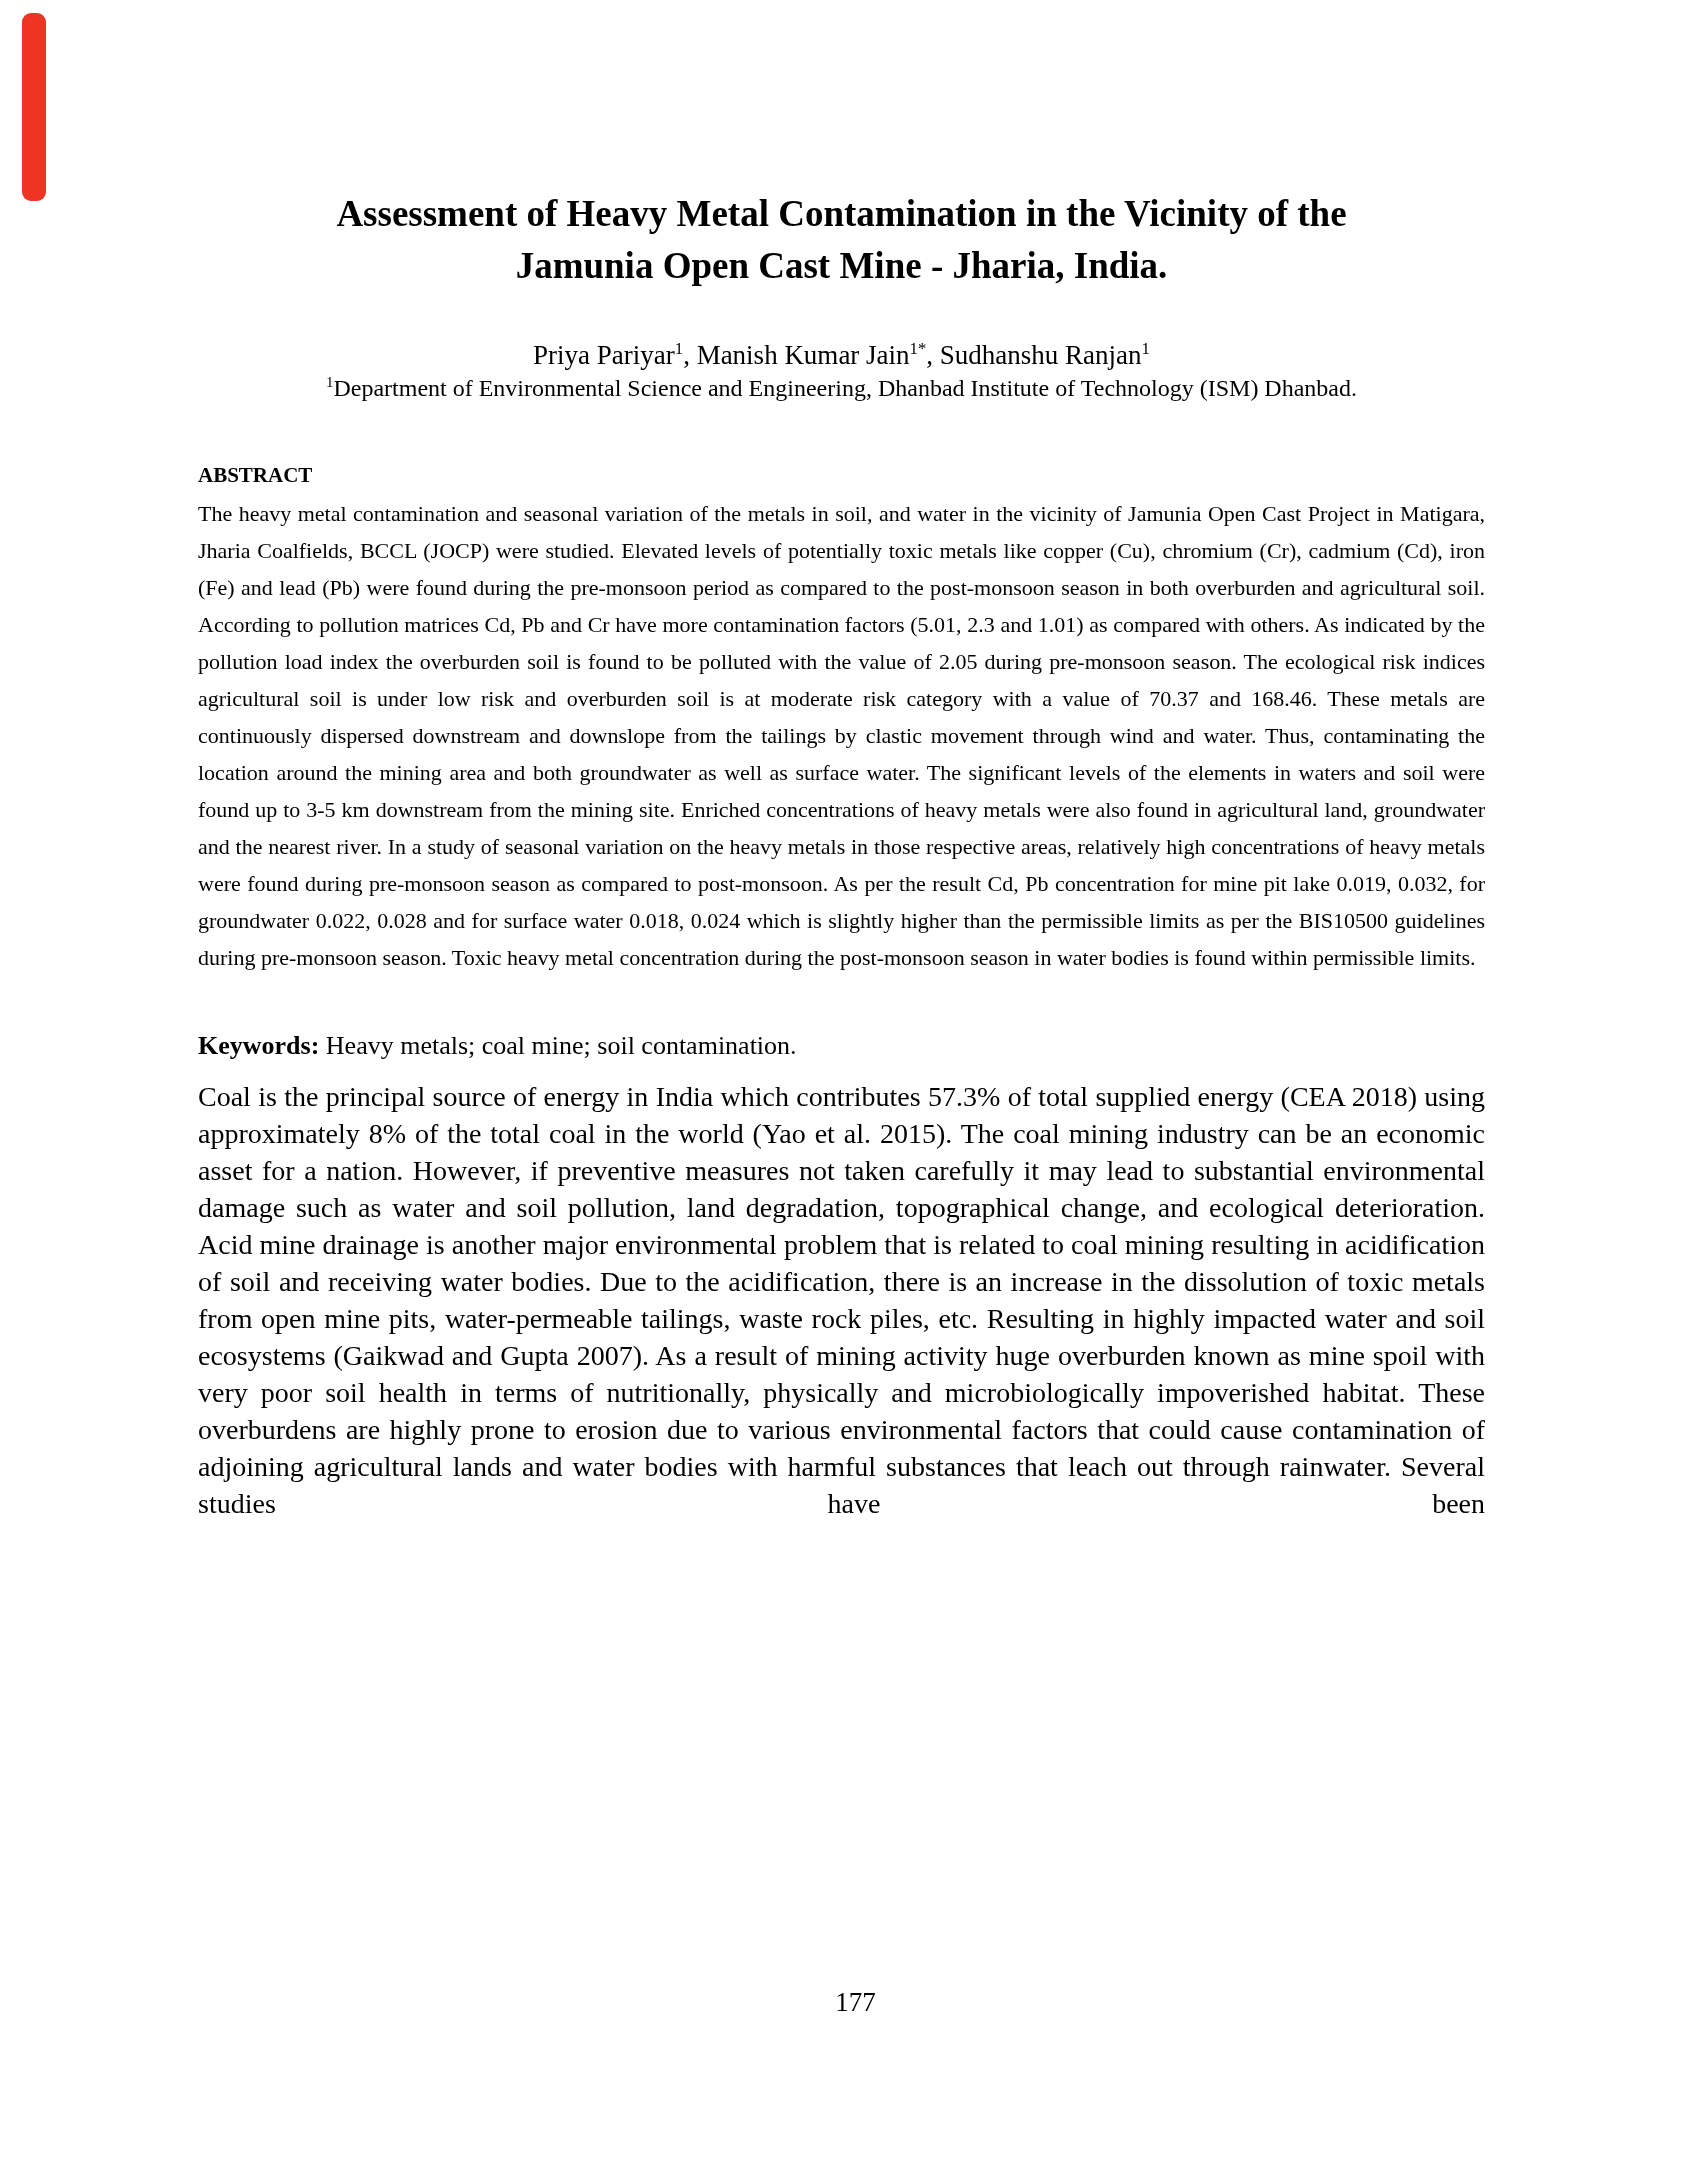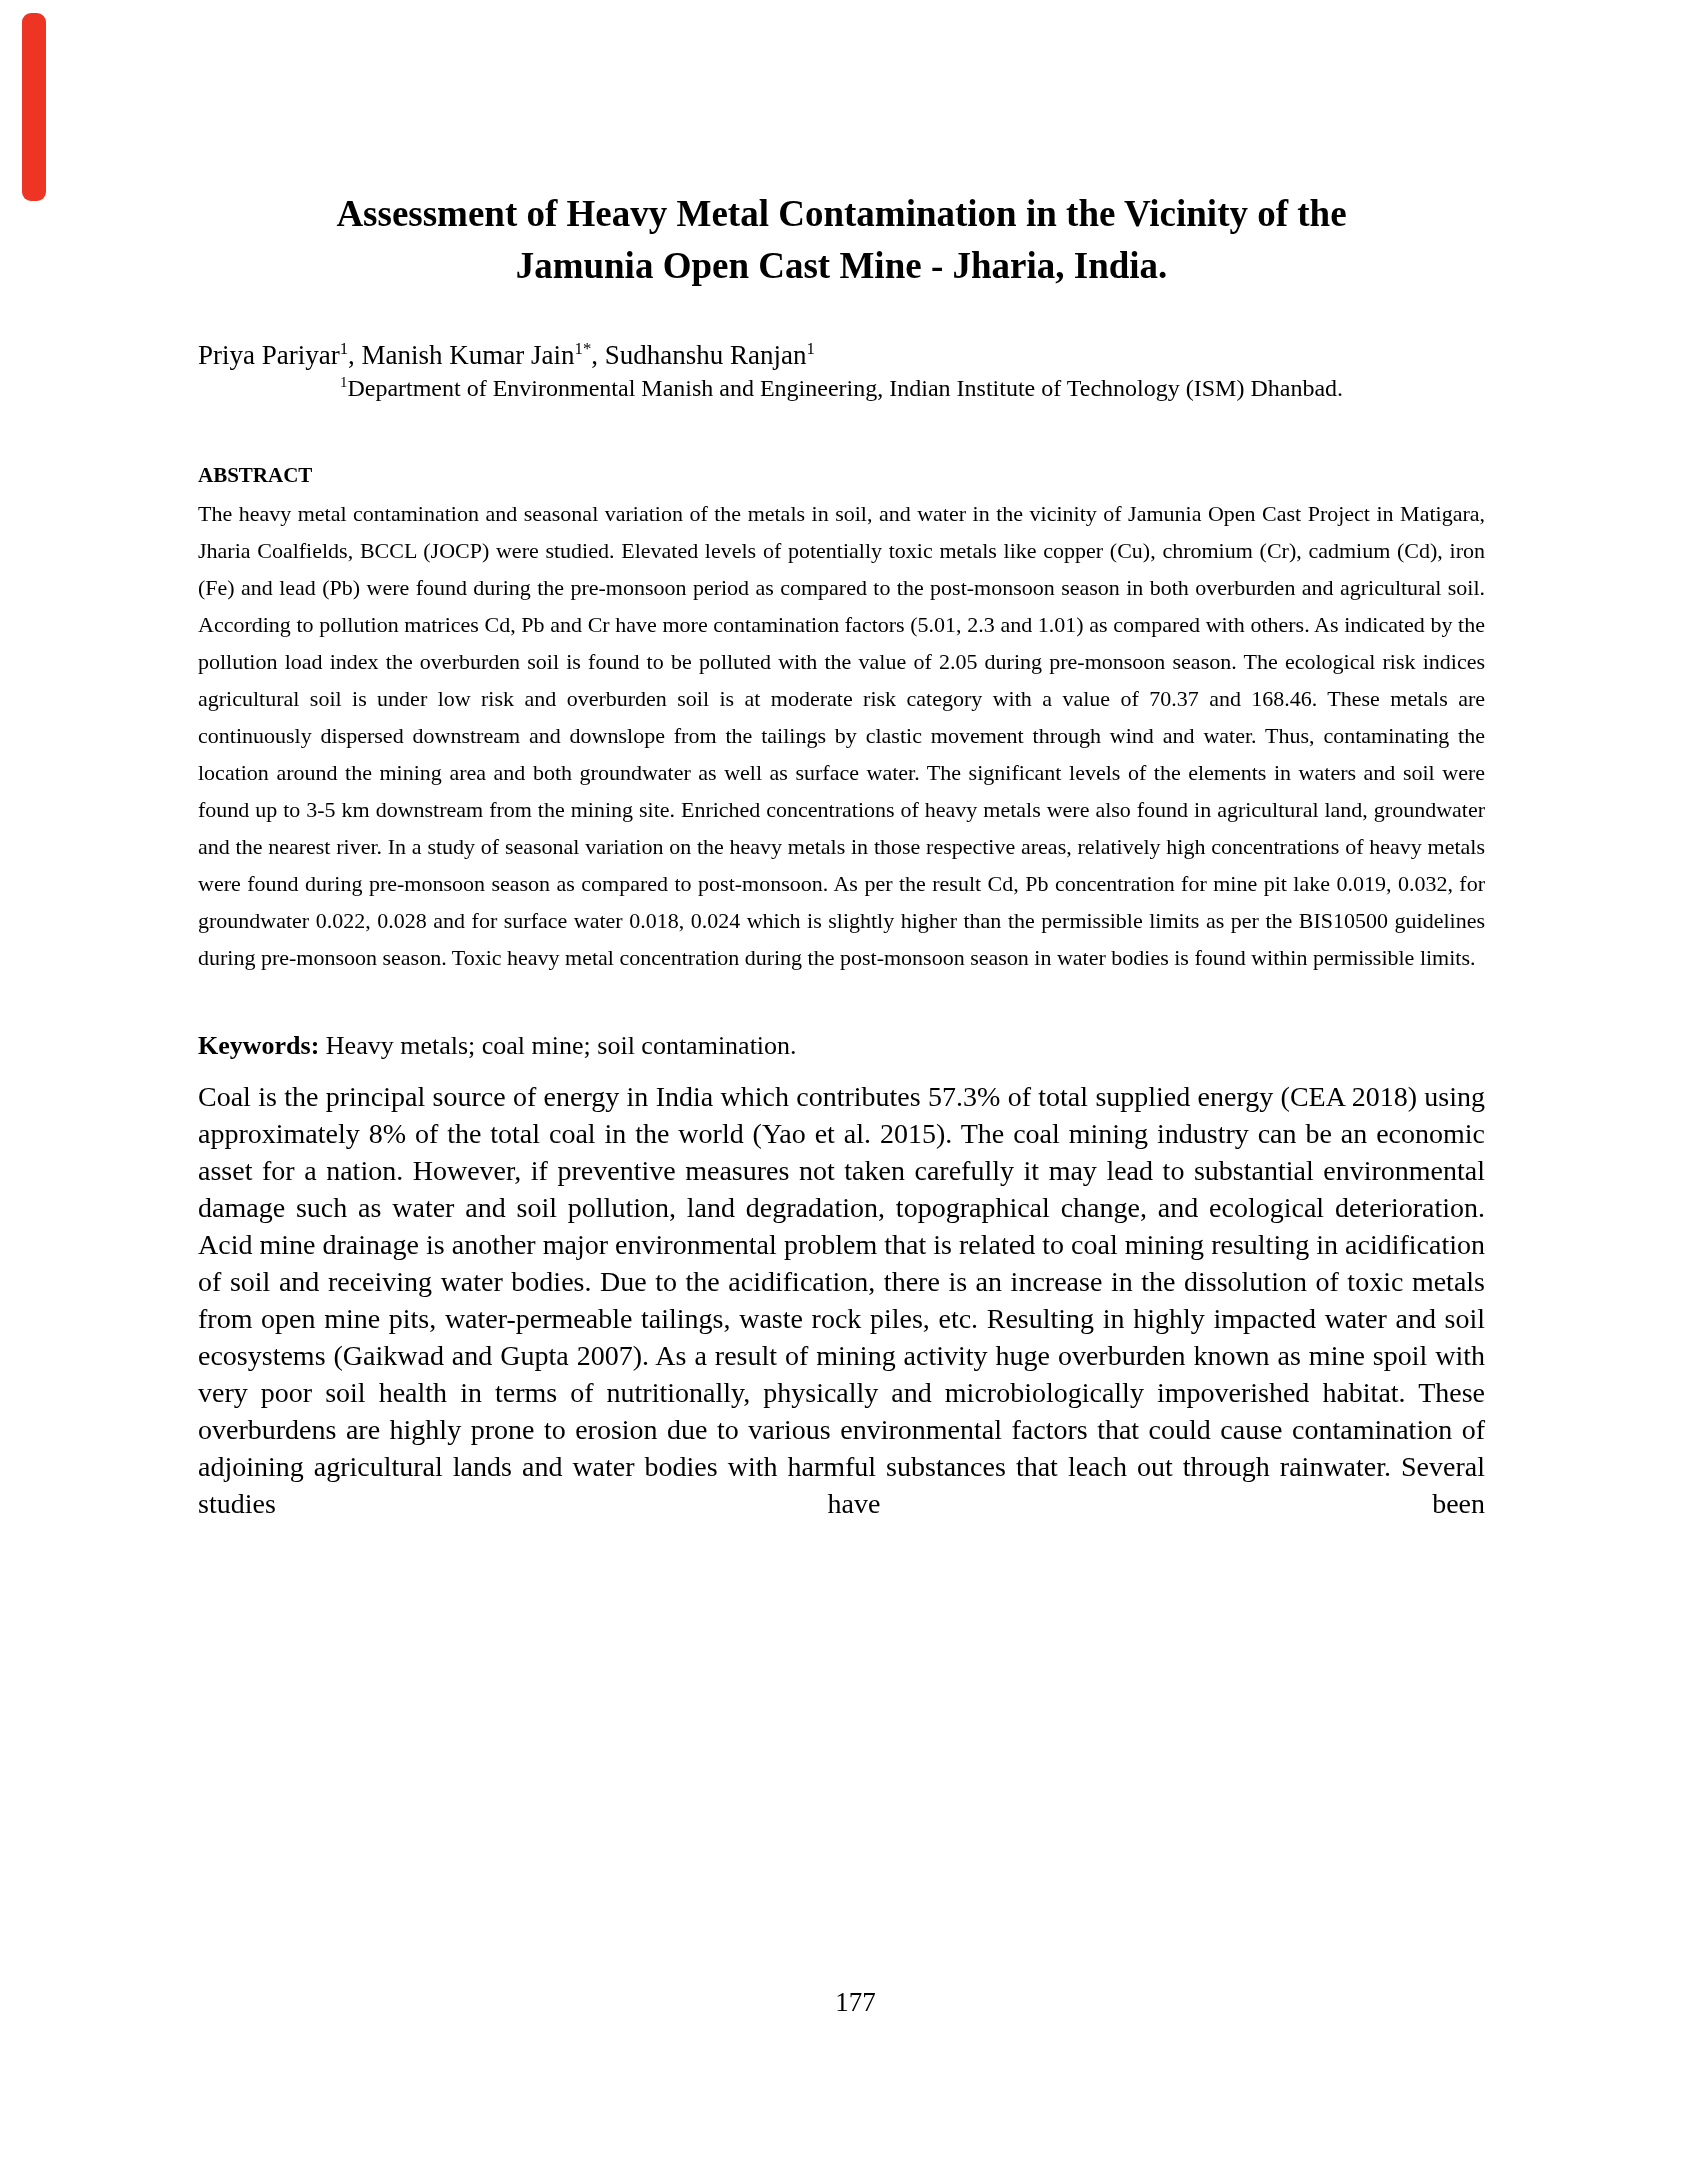--- a/index.html
+++ b/index.html
@@ -32,20 +32,21 @@
     margin: 188px 0 0 0;
     font-size: 37px;
     line-height: 52px;
     font-weight: bold;
     text-align: center;
   }
   .authors {
     margin-top: 46px;
     font-size: 27px;
     line-height: 34px;
+    text-align: center;
   }
   .affiliation, .emails {
     font-size: 24px;
     line-height: 32px;
     text-align: center;
   }
   sup {
     font-size: 0.62em;
     line-height: 0;
     vertical-align: super;
@@ -104,21 +105,21 @@
 <div class="page">
 
   <div class="side-marker" style="background: rgb(238, 53, 36);"></div>
 
   <div class="content">
 
     <h1 class="title"><span>Assessment of Heavy Metal Contamination in the Vicinity of the</span><br><span>Jamunia Open Cast Mine - Jharia, India.</span></h1>
 
     <div class="authors"><span>Priya Pariyar</span><sup>1</sup><span>, </span><span>Manish Kumar Jain</span><sup>1*</sup><span>, </span><span>Sudhanshu Ranjan</span><sup>1</sup></div>
 
-    <div class="affiliation"><sup>1</sup><span>Department of Environmental Manish and Engineering, Indian Institute of Technology (ISM) Dhanbad.</span></div>
+    <div class="affiliation"><sup>1</sup><span>Department of Environmental Science and Engineering, Dhanbad Institute of Technology (ISM) Dhanbad.</span></div>
 
 
     <div class="abstract-heading">ABSTRACT</div>
 
     <p class="abstract-body">The heavy metal contamination and seasonal variation of the metals in soil, and water in the vicinity of Jamunia Open Cast Project in Matigara, Jharia Coalfields, BCCL (JOCP) were studied. Elevated levels of potentially toxic metals like copper (Cu), chromium (Cr), cadmium (Cd), iron (Fe) and lead (Pb) were found during the pre-monsoon period as compared to the post-monsoon season in both overburden and agricultural soil. According to pollution matrices Cd, Pb and Cr have more contamination factors (5.01, 2.3 and 1.01) as compared with others. As indicated by the pollution load index the overburden soil is found to be polluted with the value of 2.05 during pre-monsoon season. The ecological risk indices agricultural soil is under low risk and overburden soil is at moderate risk category with a value of 70.37 and 168.46. These metals are continuously dispersed downstream and downslope from the tailings by clastic movement through wind and water. Thus, contaminating the location around the mining area and both groundwater as well as surface water. The significant levels of the elements in waters and soil were found up to 3-5 km downstream from the mining site. Enriched concentrations of heavy metals were also found in agricultural land, groundwater and the nearest river. In a study of seasonal variation on the heavy metals in those respective areas, relatively high concentrations of heavy metals were found during pre-monsoon season as compared to post-monsoon. As per the result Cd, Pb concentration for mine pit lake 0.019, 0.032, for groundwater 0.022, 0.028 and for surface water 0.018, 0.024 which is slightly higher than the permissible limits as per the BIS10500 guidelines during pre-monsoon season. Toxic heavy metal concentration during the post-monsoon season in water bodies is found within permissible limits.</p>
 
     <div class="keywords"><span class="label">Keywords:</span><span> Heavy metals; coal mine; soil contamination.</span></div>
 
 
     <p class="intro-body">Coal is the principal source of energy in India which contributes 57.3% of total supplied energy (CEA 2018) using approximately 8% of the total coal in the world (Yao et al. 2015). The coal mining industry can be an economic asset for a nation. However, if preventive measures not taken carefully it may lead to substantial environmental damage such as water and soil pollution, land degradation, topographical change, and ecological deterioration. Acid mine drainage is another major environmental problem that is related to coal mining resulting in acidification of soil and receiving water bodies. Due to the acidification, there is an increase in the dissolution of toxic metals from open mine pits, water-permeable tailings, waste rock piles, etc. Resulting in highly impacted water and soil ecosystems (Gaikwad and Gupta 2007). As a result of mining activity huge overburden known as mine spoil with very poor soil health in terms of nutritionally, physically and microbiologically impoverished habitat. These overburdens are highly prone to erosion due to various environmental factors that could cause contamination of adjoining agricultural lands and water bodies with harmful substances that leach out through rainwater. Several studies have been</p>

